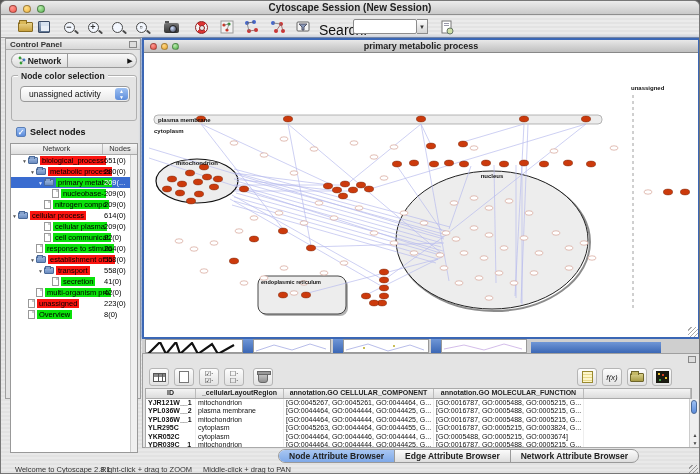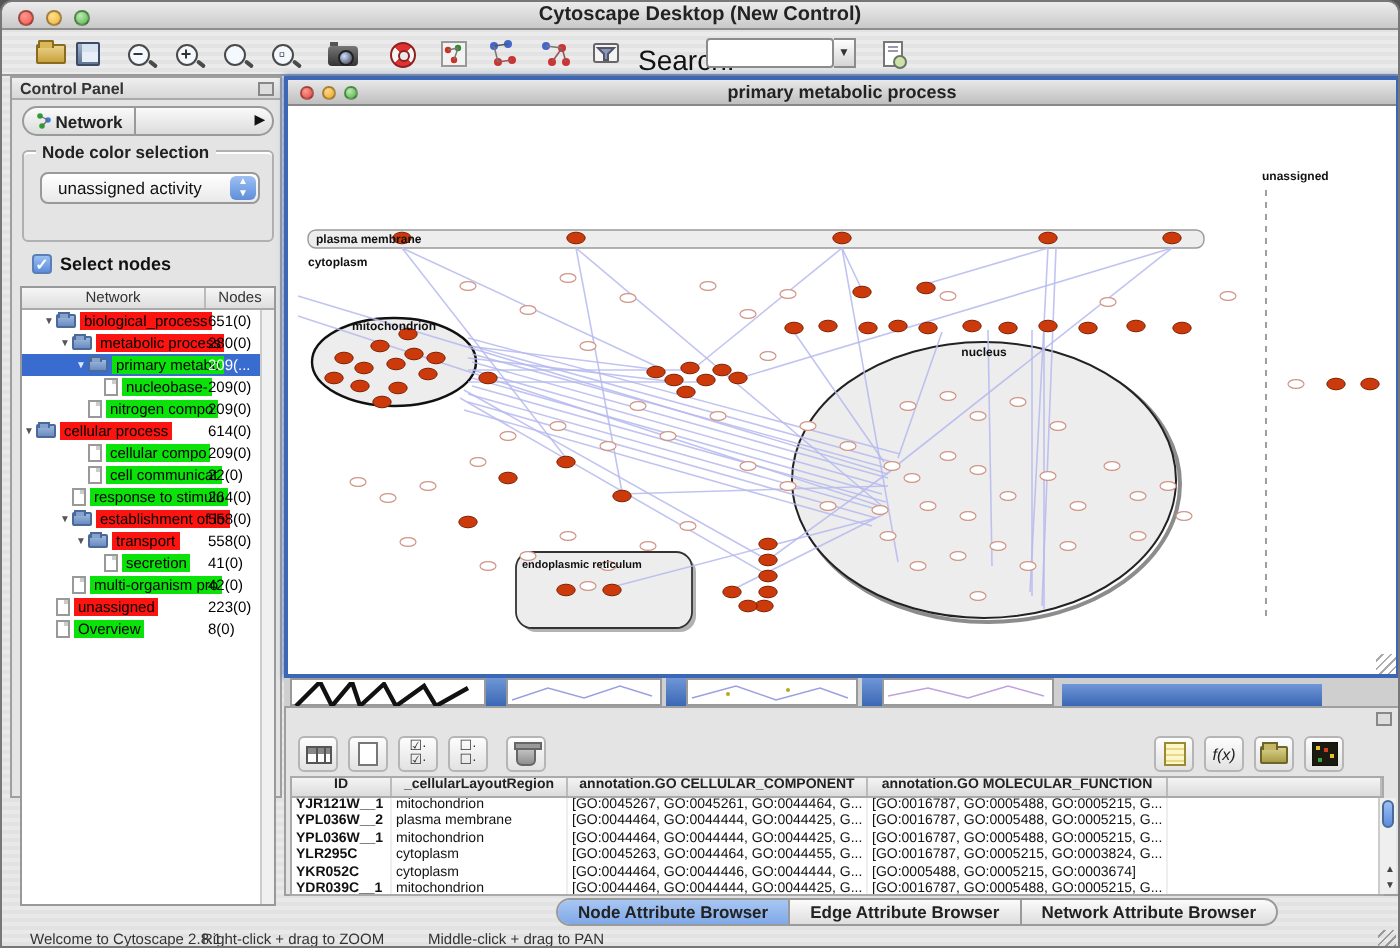--- a/index.html
+++ b/index.html
@@ -151,21 +151,21 @@
 </style>
 </head>
 <body>
 
 <div id="app">
 
   <div class="titlebar">
     <span class="tl red"></span>
     <span class="tl yellow"></span>
     <span class="tl grn"></span>
-    <div class="title">Cytoscape Desktop (New Control)</div>
+    <div class="title">Cytoscape Session (New Session)</div>
   </div>
 
   <div class="toolbar">
     <div class="tbtn" style="left:14px">
         <div class="folder-ic"></div>
       </div>
     <div class="tbtn" style="left:33px">
         <div class="floppy-ic"></div>
       </div>
     <div class="tbtn" style="left:58px">
@@ -305,21 +305,21 @@
           </div>
           <div class="trow" style="">
             <span class="arr">▼</span>
             <span class="fold"></span>
             <span class="lbl r">cellular process</span>
             <span class="cnt">614(0)</span>
           </div>
           <div class="trow" style="padding-left: 26px;">
             <span class="arr"></span>
             <span class="page"></span>
-            <span class="lbl g">cellular compo</span>
+            <span class="lbl g">cellular plasma</span>
             <span class="cnt">209(0)</span>
           </div>
           <div class="trow" style="padding-left: 26px;">
             <span class="arr"></span>
             <span class="page"></span>
             <span class="lbl g">cell communicat</span>
             <span class="cnt">22(0)</span>
           </div>
           <div class="trow" style="padding-left: 18px;">
             <span class="arr"></span>
@@ -674,17 +674,17 @@
 
   <div id="attr-tabs">
       <div class="attr-tab sel">Node Attribute Browser</div>
       <div class="attr-tab">Edge Attribute Browser</div>
       <div class="attr-tab">Network Attribute Browser</div>
     </div>
 
   <div id="status-bar">
     <span style="left:14px">Welcome to Cytoscape 2.8.1</span>
     <span style="left:100px">Right-click + drag to ZOOM</span>
-    <span style="left:213px">Middle-click + drag to PAN</span>
+    <span style="left:202px">Middle-click + drag to PAN</span>
     <div class="app-grip"></div>
   </div>
 
 </div>
 
 </body></html>

